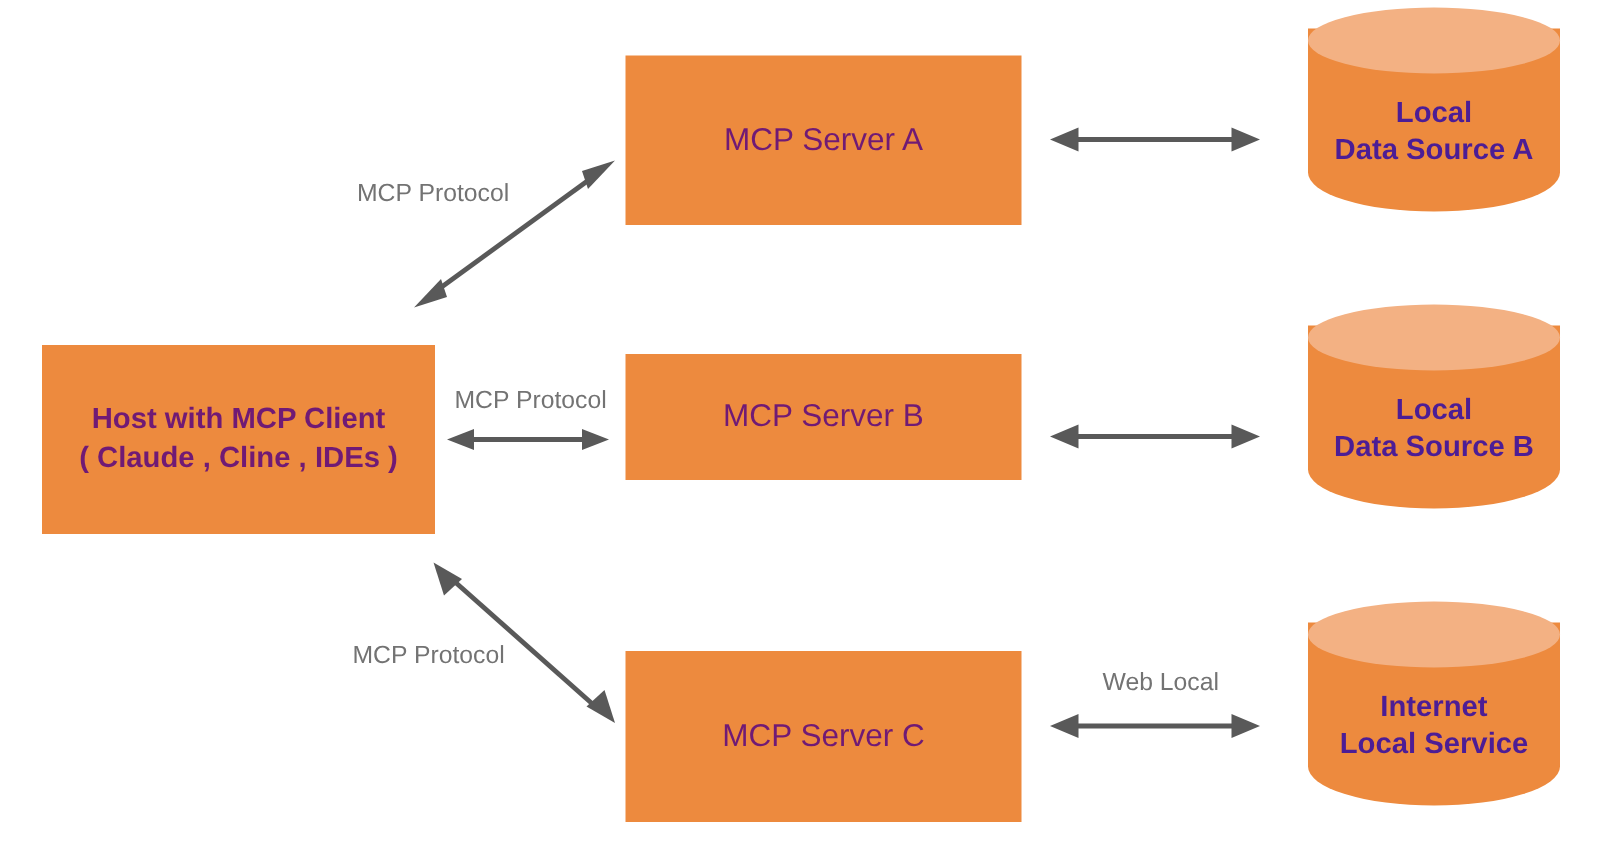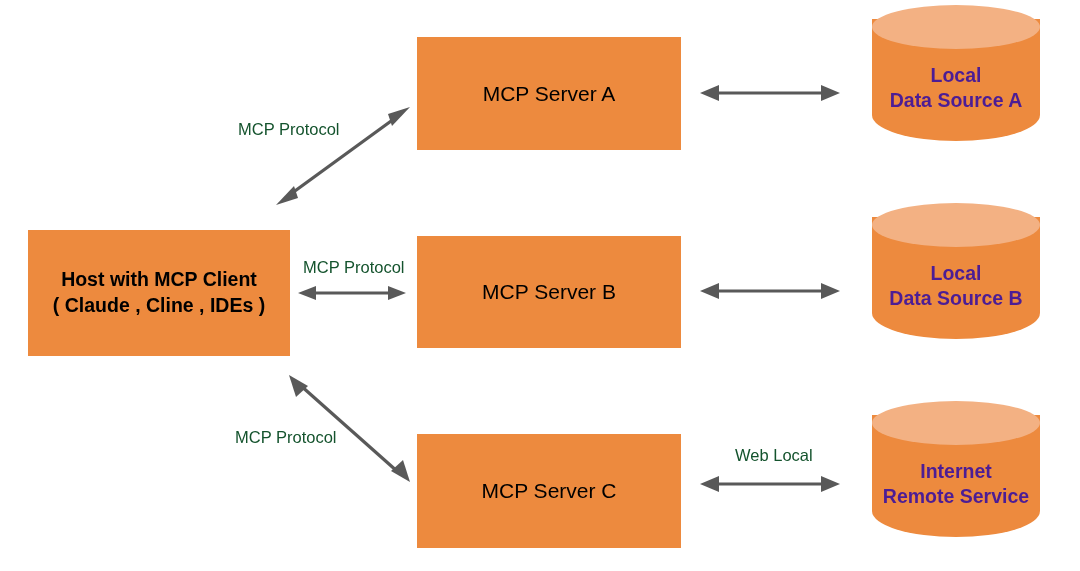--- a/index.html
+++ b/index.html
@@ -17,21 +17,21 @@
     background: #ffffff;
     overflow: hidden;
   }
   .node-box {
     position: absolute;
     background: #ED8A3E;
     display: flex;
     align-items: center;
     justify-content: center;
     text-align: center;
-    color: #000000;
+    color: #701a75;
     line-height: 1.32;
     box-sizing: border-box;
   }
   .node-box .label {
     white-space: pre-line;
   }
   #host-box {
     left: 28px;
     top: 230px;
     width: 262px;
@@ -39,21 +39,21 @@
     font-size: 19.5px;
     font-weight: bold;
   }
   .server-box {
     left: 417px;
     width: 264px;
     font-size: 21px;
     font-weight: normal;
   }
   #server-a-box { top: 37px;  height: 113px; }
-  #server-b-box { top: 236px; height: 112px; }
+  #server-b-box { top: 236px; height: 84px; }
   #server-c-box { top: 434px; height: 114px; }
 
   
   .cylinder {
     position: absolute;
     left: 872px;
     width: 168px;
   }
   .cyl-body {
     position: absolute;
@@ -93,21 +93,21 @@
     padding-top: 16px;
     box-sizing: border-box;
   }
   #store-a { top: 5px;   height: 150px; }
   #store-b { top: 203px; height: 150px; }
   #store-c { top: 401px; height: 150px; }
 
   
   .conn-label {
     position: absolute;
-    color: #14532d;
+    color: #737373;
     font-size: 16.5px;
     white-space: nowrap;
   }
   #label-protocol-a { left: 238px; top: 120px; }
   #label-protocol-b { left: 303px; top: 258px; }
   #label-protocol-c { left: 235px; top: 428px; }
   #label-webapis    { left: 735px; top: 446px; }
 
   
   .arrow-svg {
@@ -152,21 +152,21 @@
   <div class="cylinder" id="store-b">
     <div class="cyl-body"></div>
     <div class="cyl-top"></div>
     <div class="cyl-label">Local
 Data Source B</div>
   </div>
   <div class="cylinder" id="store-c">
     <div class="cyl-body"></div>
     <div class="cyl-top"></div>
     <div class="cyl-label">Internet
-Remote Service</div>
+Local Service</div>
   </div>
 
   <svg class="arrow-svg" style="left:0; top:0; width:1080px; height:571px;">
 
     <g>
       <line class="arrow-line" x1="288" y1="196" x2="398" y2="116"></line>
       <polygon class="arrow-head" points="276,205 298,198 294,186"></polygon>
       <polygon class="arrow-head" points="410,107 388,114 392,126"></polygon>
     </g>
 

